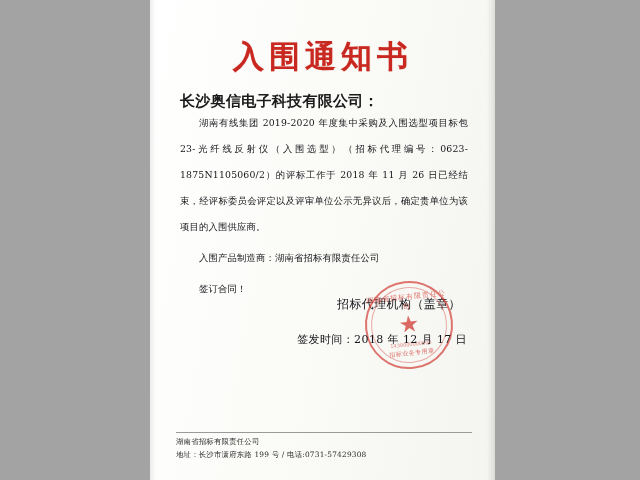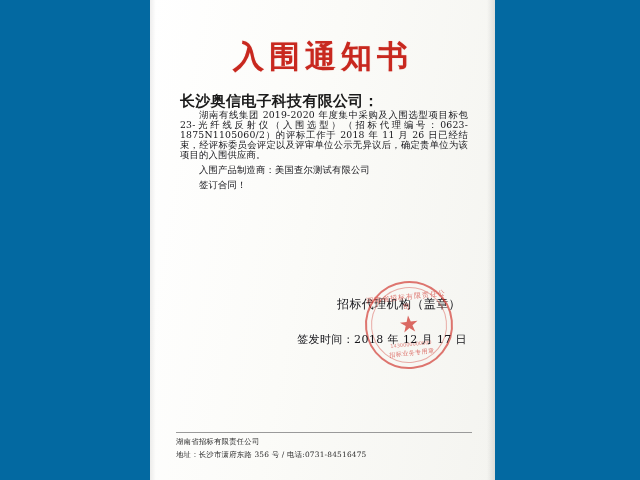--- a/index.html
+++ b/index.html
@@ -7,21 +7,21 @@
     padding: 0;
     width: 640px;
     height: 480px;
     background: #ffffff;
     font-family: "Liberation Serif", serif;
   }
   #stage {
     position: relative;
     width: 640px;
     height: 480px;
-    background: #0369a1;
+    background: #a3a3a3;
     overflow: hidden;
   }
   
   #sheet {
     position: absolute;
     left: 150px;
     top: 0px;
     width: 345px;
     height: 480px;
     background: #fdfdfb;
@@ -77,21 +77,21 @@
 
   
   #body {
     position: absolute;
     left: 30px;
     top: 110px;
     width: 288px;
     color: #15151a;
     font-family: "DejaVu Serif", serif;
     font-size: 9.3px;
-    line-height: 10px;
+    line-height: 26px;
     letter-spacing: 0.2px;
     text-align: justify;
   }
   #body p {
     margin: 0 0 5px 0;
     text-indent: 19px;
   }
   #body p.noindent { text-indent: 19px; }
 
   
@@ -199,36 +199,36 @@
     <div id="paper-inner"></div>
     <div class="edge-l"></div>
     <div class="edge-r"></div>
 
     <div id="doc-title">入围通知书</div>
 
     <div id="recipient">长沙奥信电子科技有限公司：</div>
 
     <div id="body">
       <p>湖南有线集团 2019-2020 年度集中采购及入围选型项目标包 23-光纤线反射仪（入围选型）（招标代理编号：0623-1875N1105060/2）的评标工作于 2018 年 11 月 26 日已经结束，经评标委员会评定以及评审单位公示无异议后，确定贵单位为该项目的入围供应商。</p>
-      <p class="noindent">入围产品制造商：美国查尔测试有限公司</p>
+      <p class="noindent">入围产品制造商：湖南省招标有限责任公司</p>
       <p>签订合同！</p>
     </div>
 
     <div id="sign-org">招标代理机构（盖章）</div>
 
     <div id="seal">
       <div class="inner-ring"></div>
       <div class="seal-top">湖南省招标有限责任公司</div>
       <div class="star">★</div>
       <div class="seal-code">1430000000000</div>
       <div class="seal-bottom">招标业务专用章</div>
     </div>
 
     <div id="sign-date">签发时间：2018 年 12 月 17 日</div>
 
     <div id="footer">
       <div class="divider"></div>
       <div class="line company">湖南省招标有限责任公司</div>
-      <div class="line">地址：长沙市潇府东路 356 号 / 电话:0731-84516475</div>
+      <div class="line">地址：长沙市潇府东路 199 号 / 电话:0731-57429308</div>
     </div>
   </div>
 
 </div>
 
 </body></html>

